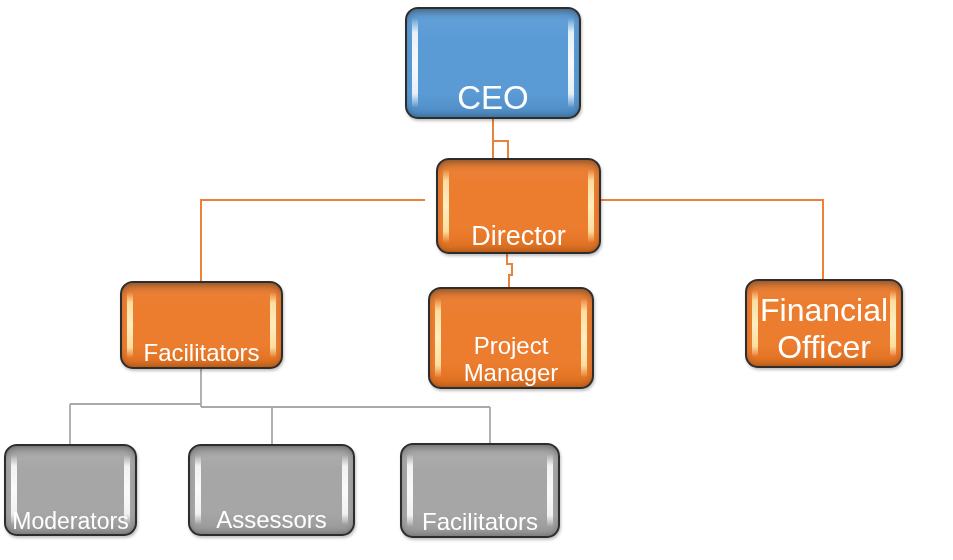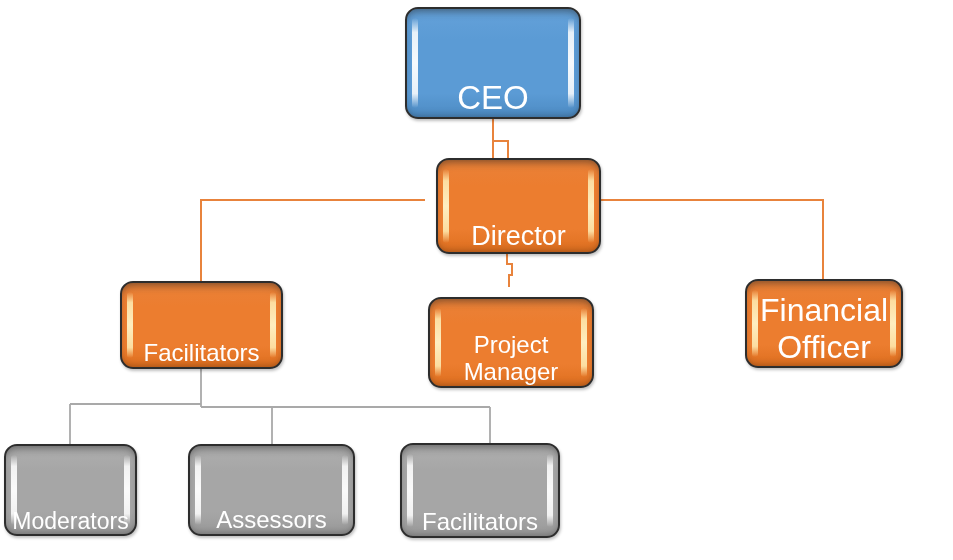--- a/index.html
+++ b/index.html
@@ -76,21 +76,21 @@
     line-height: 1.15;
     padding: 0 10px;
   }
   
   .n-ceo               { left: 405px; top: 7px;   width: 176px; height: 112px; }
   .n-ceo .label        { font-size: 33px; }
   .n-director          { left: 436px; top: 158px; width: 165px; height: 96px; }
   .n-director .label   { font-size: 27px; }
   .n-adminitrator      { left: 120px; top: 281px; width: 163px; height: 88px; }
   .n-adminitrator .label { font-size: 24px; padding: 0 6px; }
-  .n-project-manager   { left: 428px; top: 297px; width: 166px; height: 91px; }
+  .n-project-manager   { left: 428px; top: 287px; width: 166px; height: 102px; }
   .n-project-manager .label { font-size: 24px; }
   .n-financial-officer { left: 745px; top: 279px; width: 158px; height: 89px; }
   .n-financial-officer .label { font-size: 32px; }
   .n-moderators        { left: 4px;   top: 444px; width: 133px; height: 92px; }
   .n-moderators .label { font-size: 23px; padding: 0 4px; }
   .n-assessors         { left: 188px; top: 444px; width: 167px; height: 92px; }
   .n-assessors .label  { font-size: 24px; }
   .n-facilitators      { left: 400px; top: 443px; width: 160px; height: 95px; }
   .n-facilitators .label { font-size: 24px; }
 </style>

